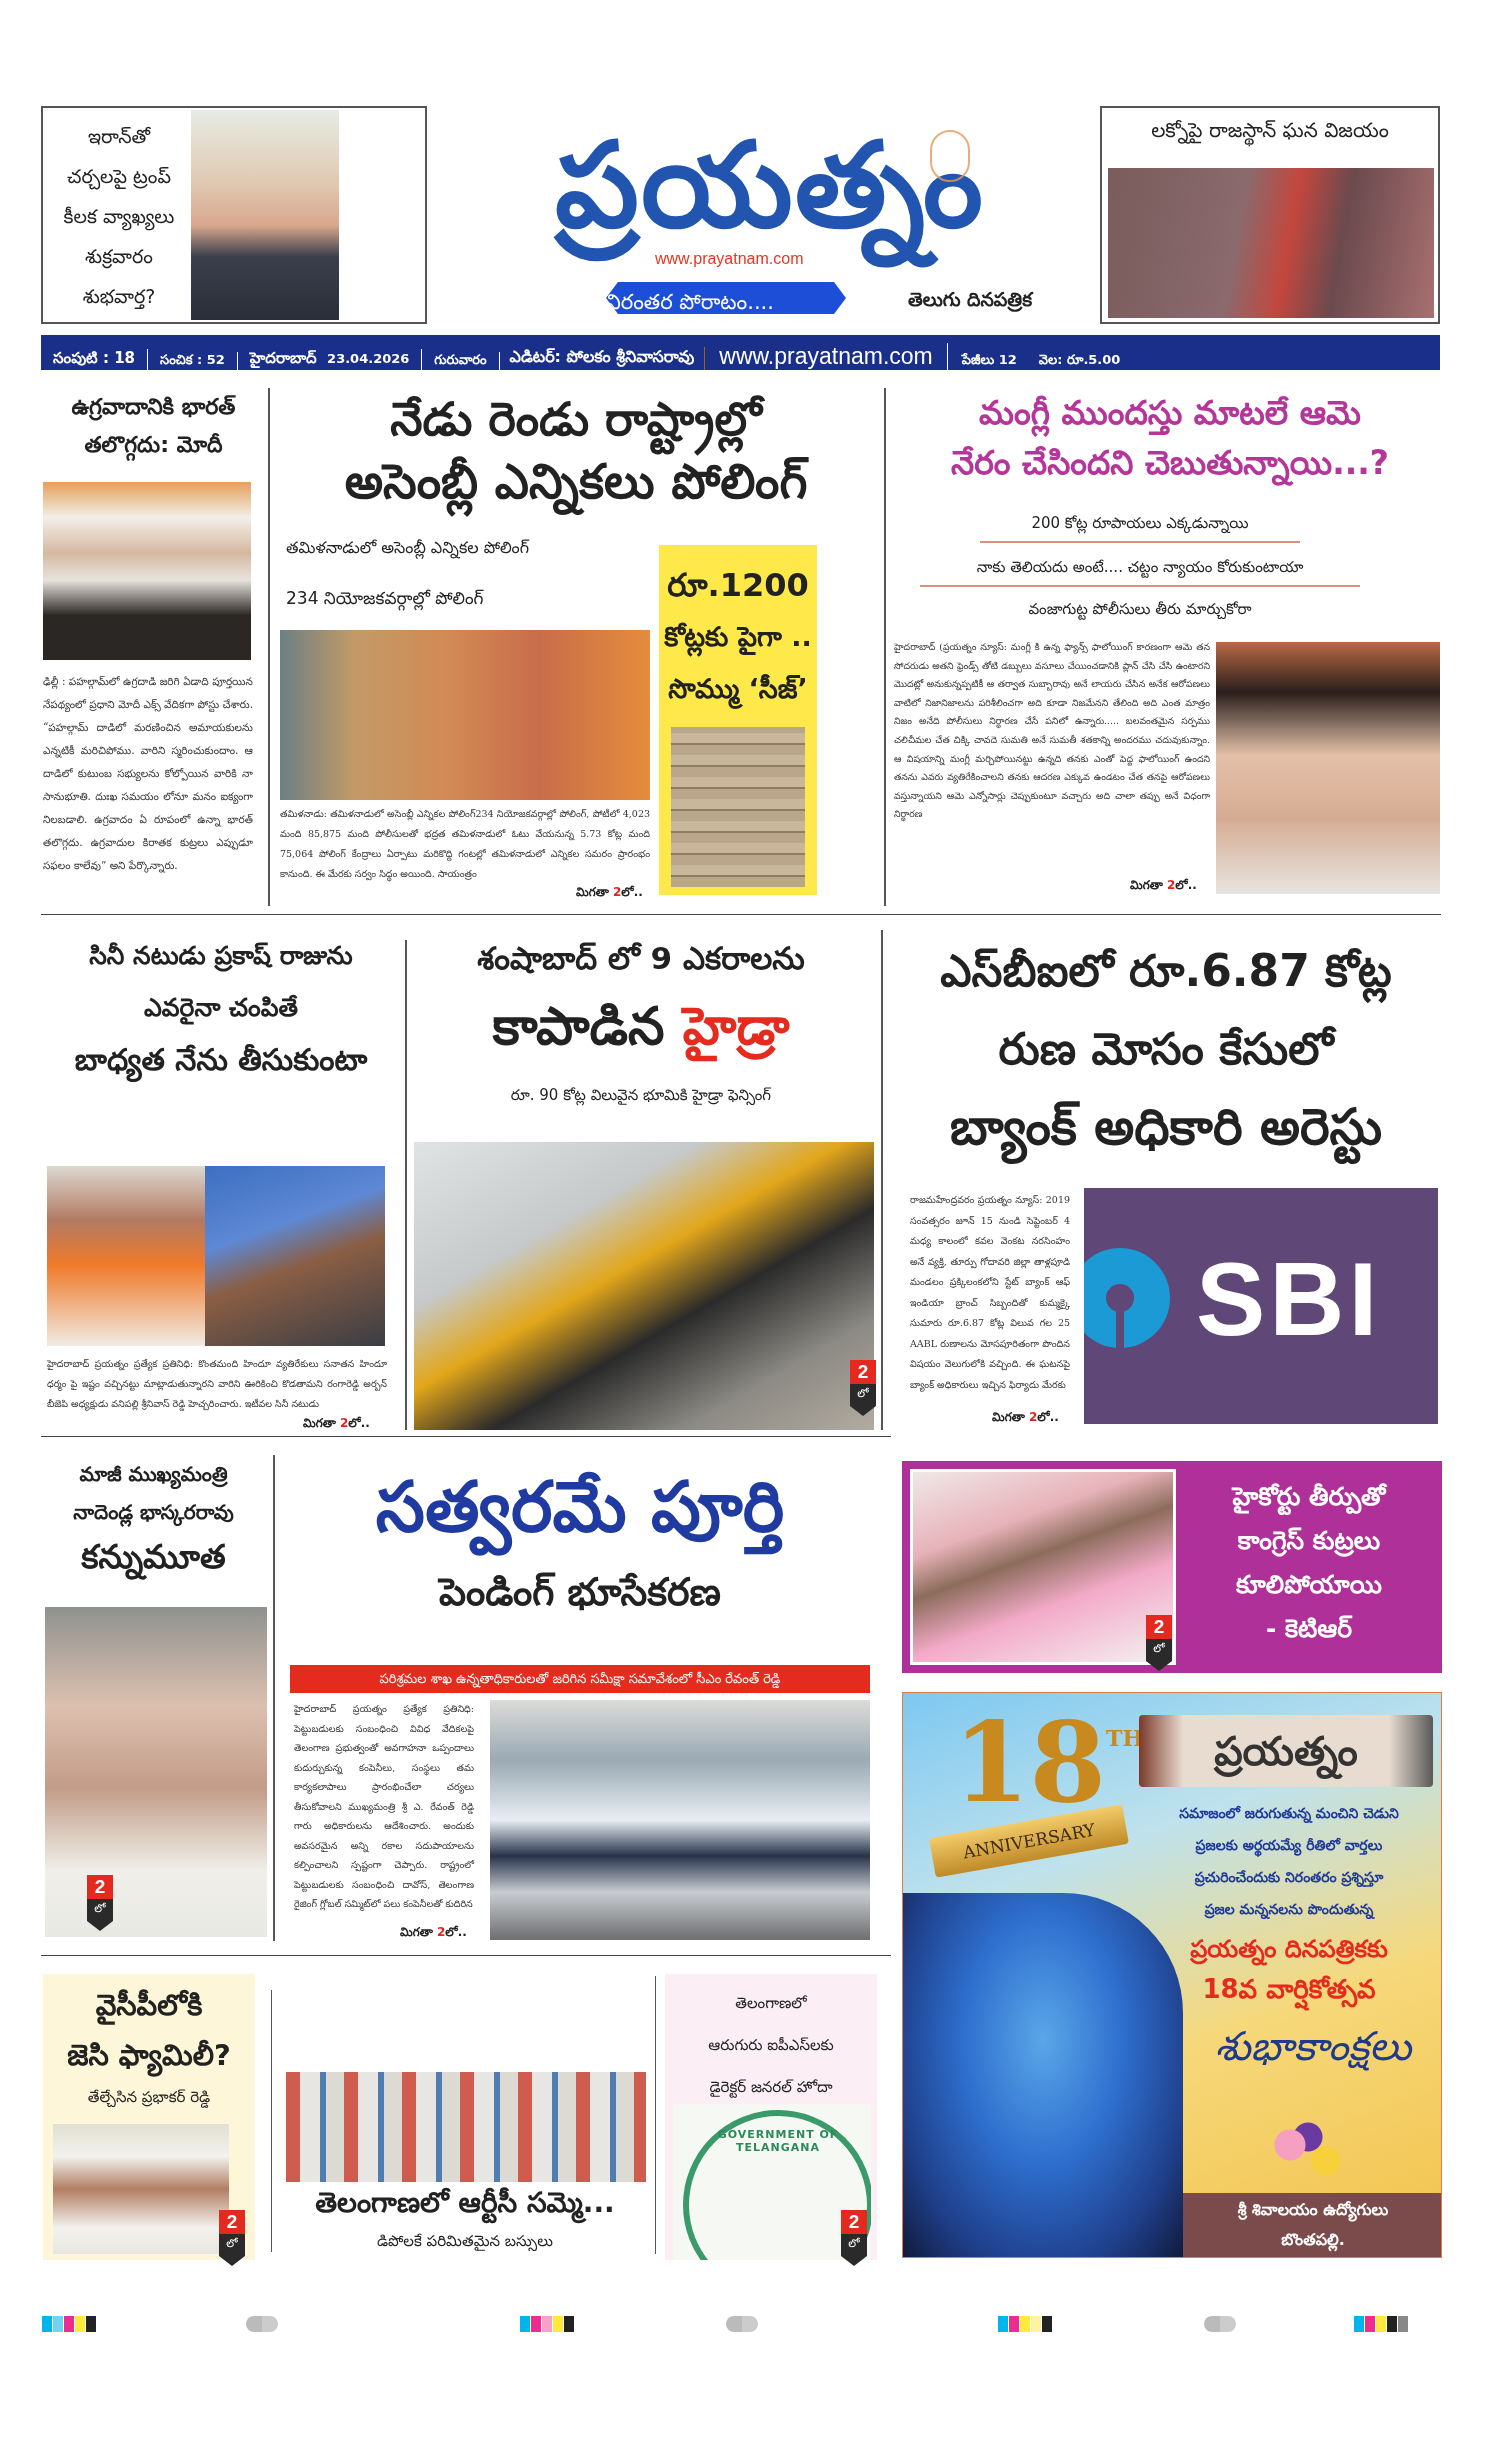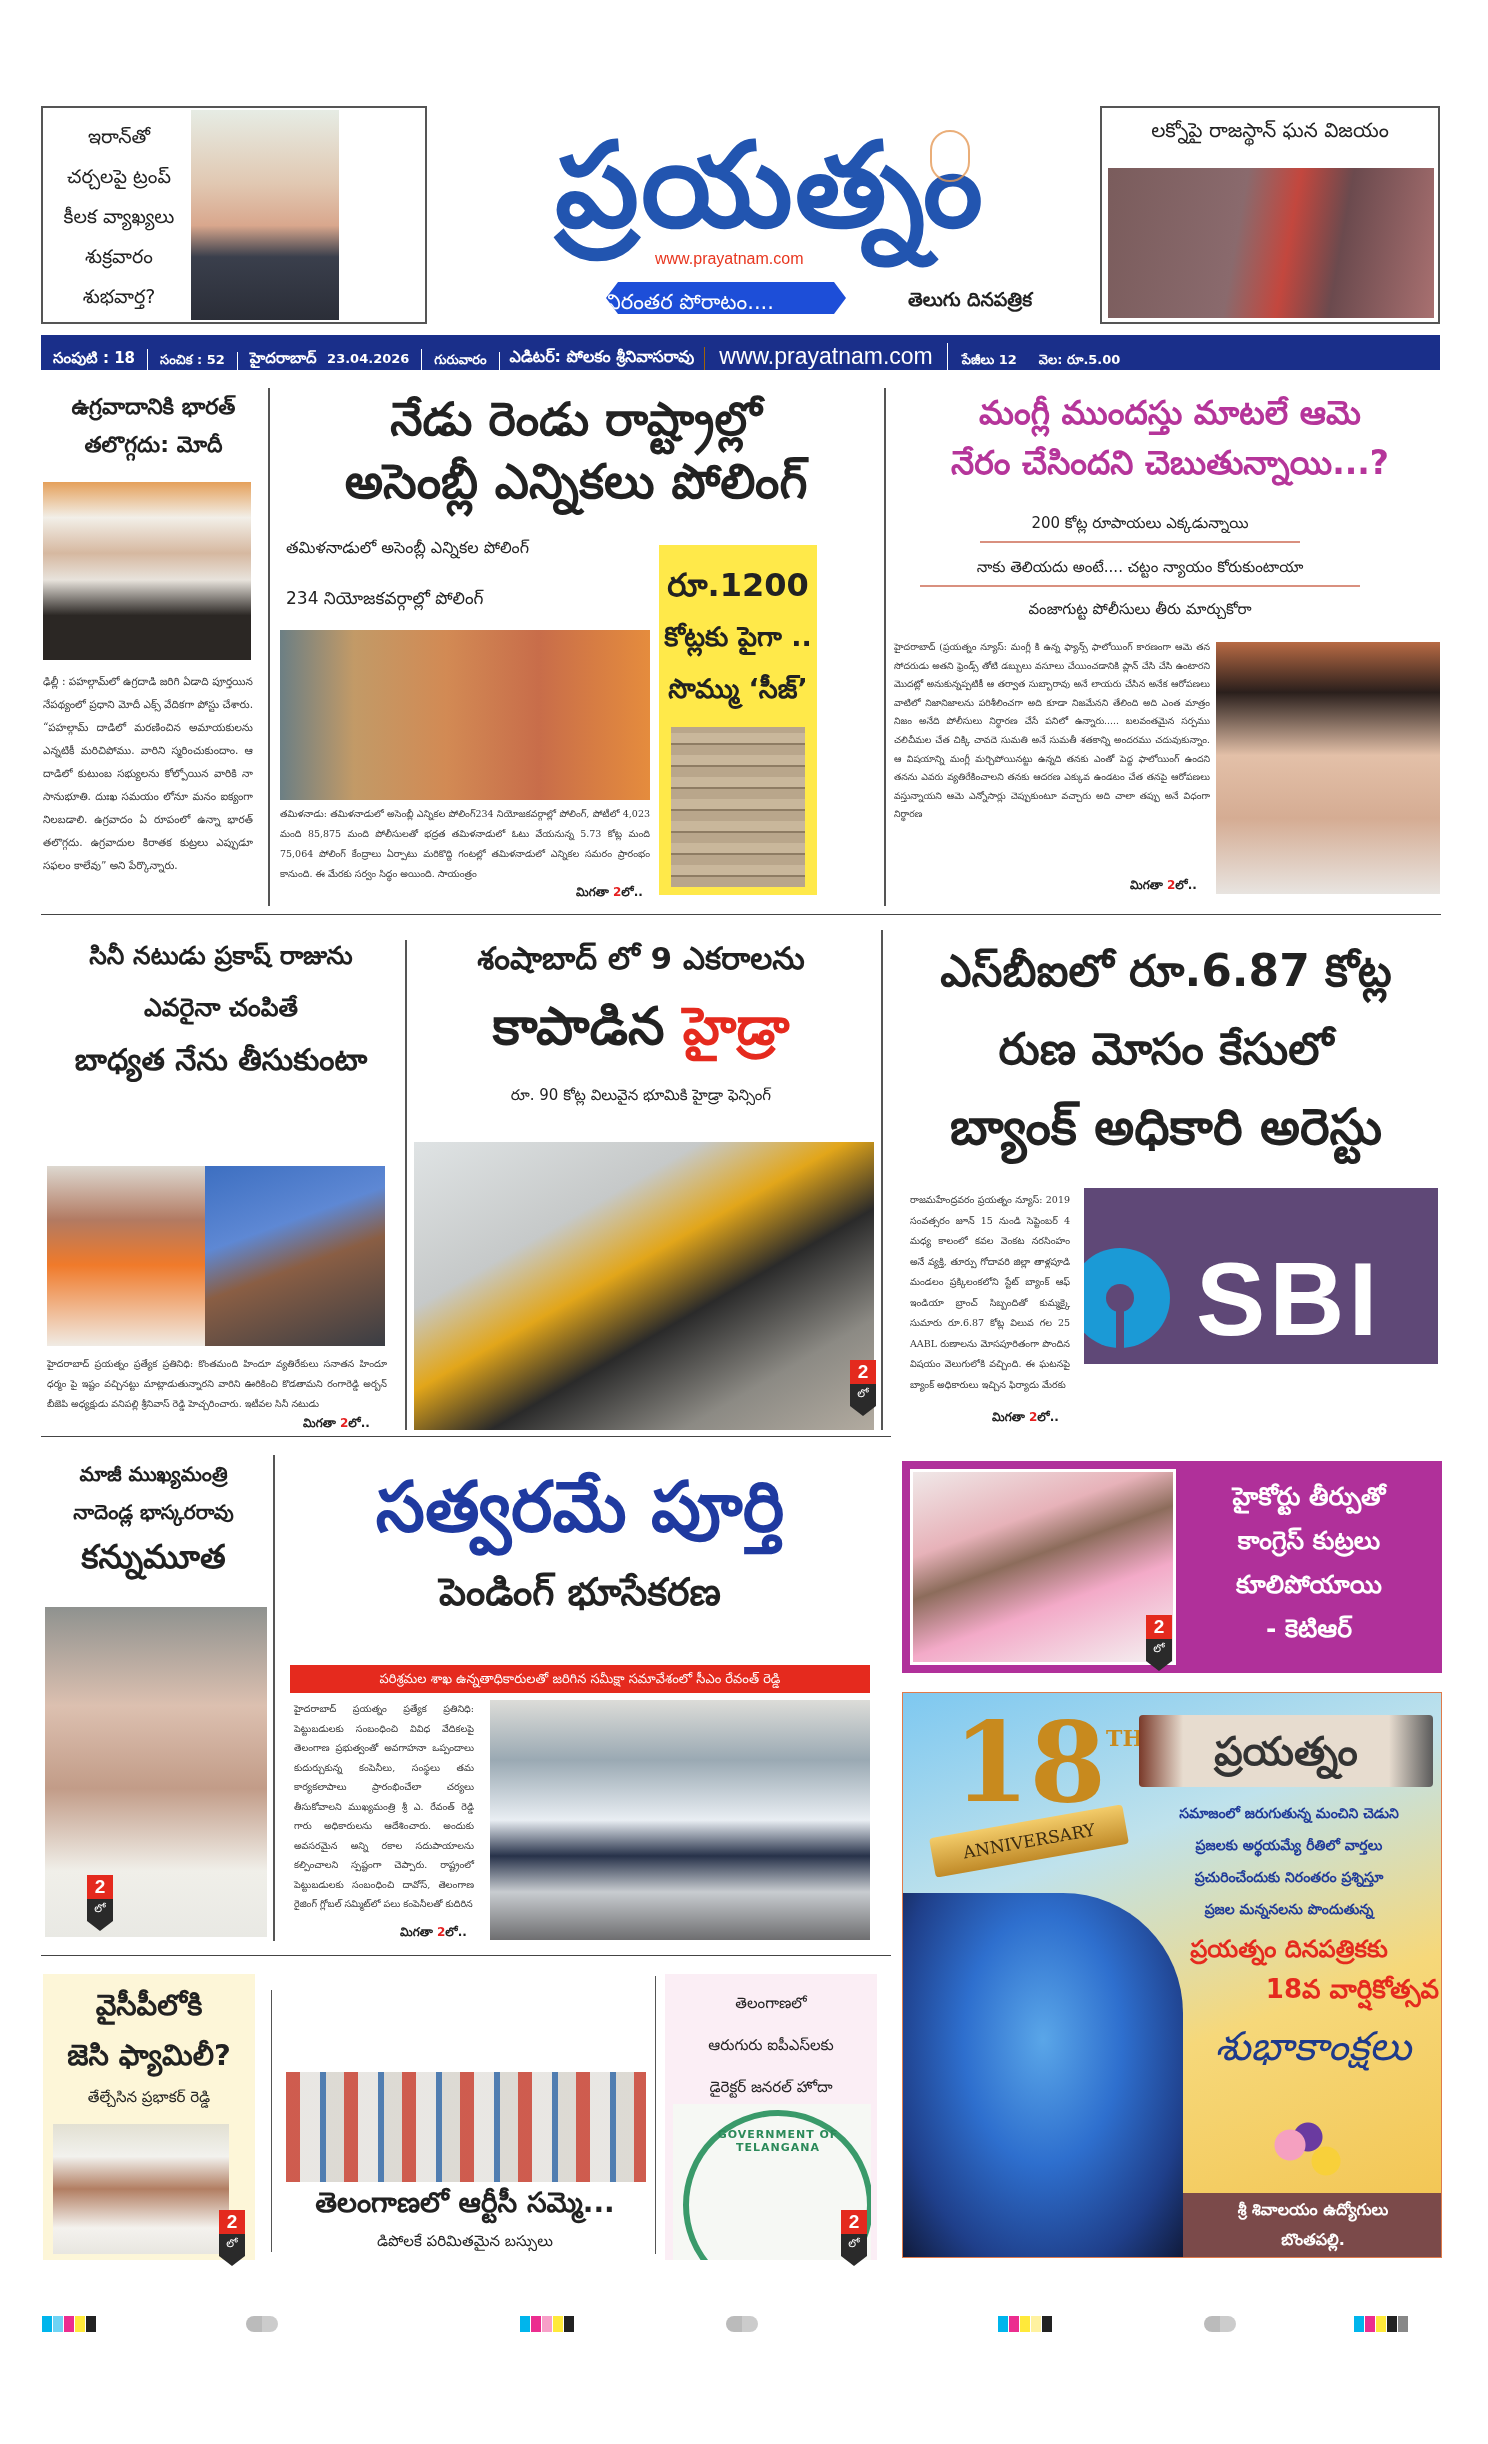--- a/index.html
+++ b/index.html
@@ -145,21 +145,21 @@
 <div class="abs" style="left:888px;top:932px;width:556px;height:500px;">
   <div class="h-center" style="font-size:44px;line-height:78px;font-weight:bold;color:#222;">
     <div>ఎస్‌బీఐలో రూ.6.87 కోట్ల</div>
     <div>రుణ మోసం కేసులో</div>
     <div style="font-size:50px;">బ్యాంక్ అధికారి అరెస్టు</div>
   </div>
   <div class="abs body-text" style="left:22px;top:258px;width:160px;font-size:9.5px;line-height:20.5px;">రాజమహేంద్రవరం ప్రయత్నం న్యూస్: 2019 సంవత్సరం జూన్ 15 నుండి సెప్టెంబర్ 4 మధ్య కాలంలో కవల వెంకట నరసింహం అనే వ్యక్తి, తూర్పు గోదావరి జిల్లా తాళ్లపూడి మండలం ప్రక్కిలంకలోని స్టేట్ బ్యాంక్ ఆఫ్ ఇండియా బ్రాంచ్ సిబ్బందితో కుమ్మక్కై సుమారు రూ.6.87 కోట్ల విలువ గల 25 AABL రుణాలను మోసపూరితంగా పొందిన విషయం వెలుగులోకి వచ్చింది. ఈ ఘటనపై బ్యాంక్ అధికారులు ఇచ్చిన ఫిర్యాదు మేరకు</div>
   <div class="abs more" style="left:104px;top:478px;">
     <span>మిగతా </span><span class="n">2</span><span>లో..</span>
   </div>
-  <div class="photo" style="left:196px;top:256px;width:354px;height:176px;background:#5f4877;">
+  <div class="photo" style="left:196px;top:256px;width:354px;height:236px;background:#5f4877;">
     <div style="position:absolute;left:-14px;top:60px;width:100px;height:100px;border-radius:50%;background:#1b9ad6;"></div>
     <div style="position:absolute;left:22px;top:96px;width:28px;height:28px;border-radius:50%;background:#5f4877;"></div>
     <div style="position:absolute;left:32px;top:120px;width:8px;height:40px;background:#5f4877;"></div>
     <div style="position:absolute;left:112px;top:52px;font-size:104px;font-weight:bold;color:#fff;font-family:'Liberation Sans',sans-serif;letter-spacing:4px;">SBI</div>
   </div>
 </div>
 
 <div class="hrule" style="left:41px;top:1436px;width:850px;height:1px;"></div>
 
 <div class="abs" style="left:41px;top:1455px;width:225px;height:485px;">
@@ -212,21 +212,21 @@
     <div style="text-align:center;font-size:40px;font-weight:bold;color:#333;line-height:72px;">ప్రయత్నం</div>
   </div>
   <div class="abs h-center" style="left:236px;top:104px;width:300px;color:#1f3a9a;font-size:14px;line-height:32px;font-weight:bold;">
     <div>సమాజంలో జరుగుతున్న మంచిని చెడుని</div>
     <div>ప్రజలకు అర్థయమ్యే రీతిలో వార్తలు</div>
     <div>ప్రచురించేందుకు నిరంతరం ప్రశ్నిస్తూ</div>
     <div>ప్రజల మన్ననలను పొందుతున్న</div>
   </div>
   <div class="abs h-center" style="left:236px;top:236px;width:300px;color:#e52a1e;font-size:24px;line-height:40px;font-weight:bold;">
     <div>ప్రయత్నం దినపత్రికకు</div>
-    <div style="font-size:26px;text-align:right;">18వ వార్షికోత్సవ</div>
+    <div style="font-size:26px;">18వ వార్షికోత్సవ</div>
   </div>
   <div class="abs" style="left:0;top:200px;width:280px;height:366px;background:radial-gradient(ellipse at 50% 40%,#5aa6e8 0%,#2e6fce 40%,#1f3f8a 75%,#101a3a 100%);border-top-right-radius:120px;"></div>
   <div class="abs h-center" style="left:290px;top:330px;width:240px;font-size:40px;color:#1f3a8a;font-family:'DejaVu Serif',serif;font-style:italic;">శుభాకాంక్షలు</div>
   <div class="abs" style="left:360px;top:420px;width:90px;height:80px;background:radial-gradient(circle at 30% 40%,#f5a0c0 0 15px,transparent 16px),radial-gradient(circle at 70% 60%,#f8d03a 0 14px,transparent 15px),radial-gradient(circle at 50% 30%,#6a3aa0 0 14px,transparent 15px);"></div>
   <div class="abs h-center" style="left:280px;top:500px;width:260px;height:66px;background:#7b4a4a;color:#fff;font-size:16px;line-height:30px;font-weight:bold;padding-top:2px;">
     <div>శ్రీ శివాలయం ఉద్యోగులు</div>
     <div>బొంతపల్లి.</div>
   </div>
 </div>
 

